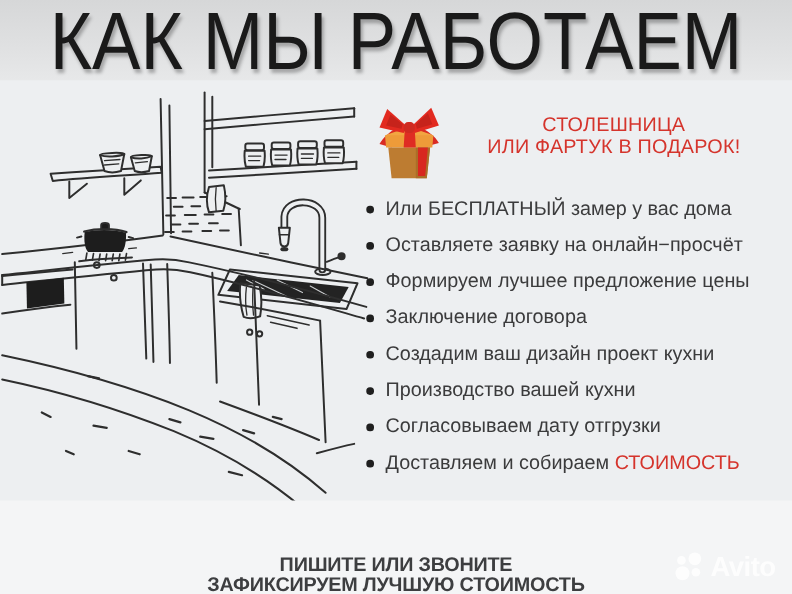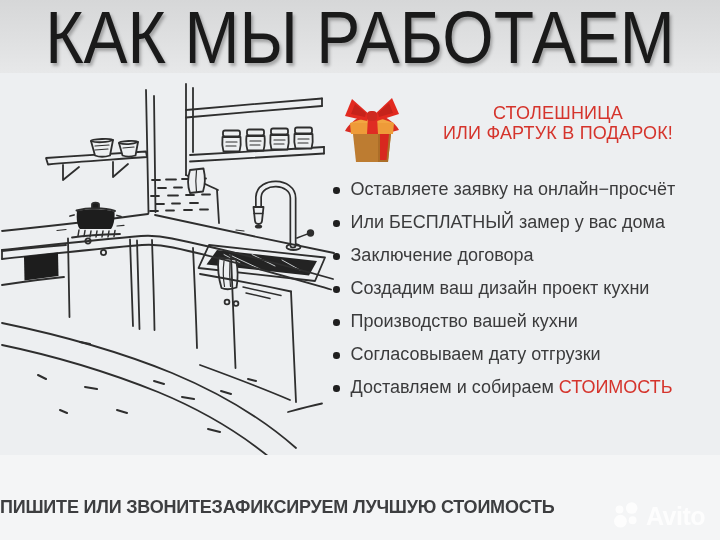--- a/index.html
+++ b/index.html
@@ -43,21 +43,21 @@
   }
   .steps .txt{
     font-size:18px;line-height:19.5px;color:var(--text-color,#3b3b3c);
     white-space:nowrap;
   }
   .steps .hl{color:var(--accent,#d5342c);}
   
   .footer{
     position:absolute;left:0;top:455px;width:720px;height:85px;
     background:var(--footer-bg,#f4f5f6);
-    display:flex;align-items:center;justify-content:flex-start;
+    display:flex;flex-direction:column;align-items:center;justify-content:flex-end;
     padding-top:19px;box-sizing:border-box;
     font-size:18px;font-weight:bold;letter-spacing:-.2px;
     color:#3d3e40;line-height:18px;text-transform:uppercase;
   }
   
   .watermark{
     position:absolute;right:15px;bottom:9px;
     display:flex;align-items:center;gap:4px;
     color:rgba(255,255,255,0.8);
     font-size:25px;font-weight:bold;letter-spacing:-.5px;
@@ -231,25 +231,29 @@
   </svg>
 
   <div class="promo-text">
     <div>СТОЛЕШНИЦА</div>
     <div>ИЛИ ФАРТУК В ПОДАРОК!</div>
   </div>
 
   <ul class="steps">
     <li>
       <span class="dot"></span>
+      <span class="txt"><span>Или БЕСПЛАТНЫЙ замер у вас дома</span><span class="hl"></span></span>
+    </li>
+    <li>
+      <span class="dot"></span>
       <span class="txt"><span>Оставляете заявку на онлайн−просчёт</span><span class="hl"></span></span>
     </li>
     <li>
       <span class="dot"></span>
-      <span class="txt"><span>Или БЕСПЛАТНЫЙ замер у вас дома</span><span class="hl"></span></span>
+      <span class="txt"><span>Формируем лучшее предложение цены</span><span class="hl"></span></span>
     </li>
     <li>
       <span class="dot"></span>
       <span class="txt"><span>Заключение договора</span><span class="hl"></span></span>
     </li>
     <li>
       <span class="dot"></span>
       <span class="txt"><span>Создадим ваш дизайн проект кухни</span><span class="hl"></span></span>
     </li>
     <li>

